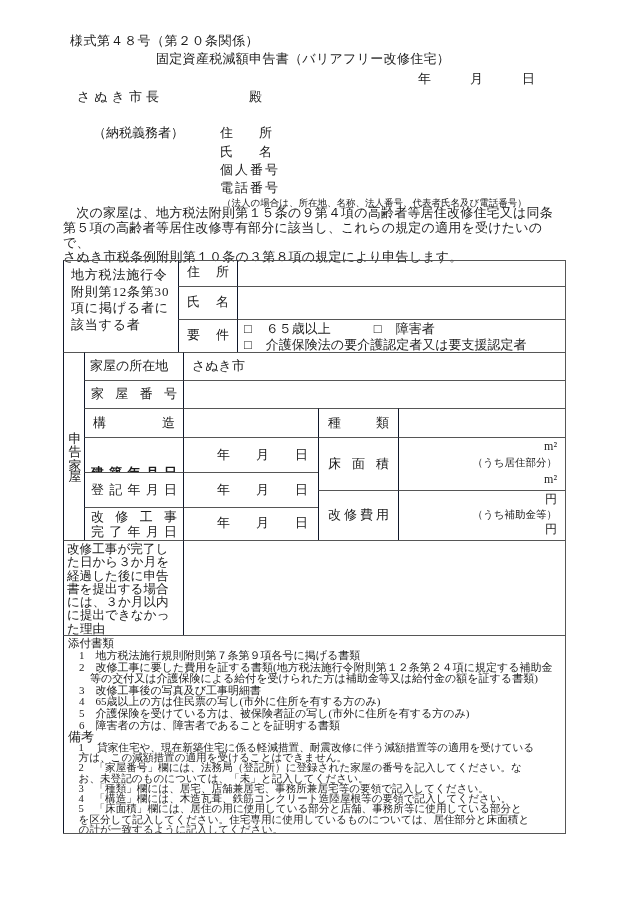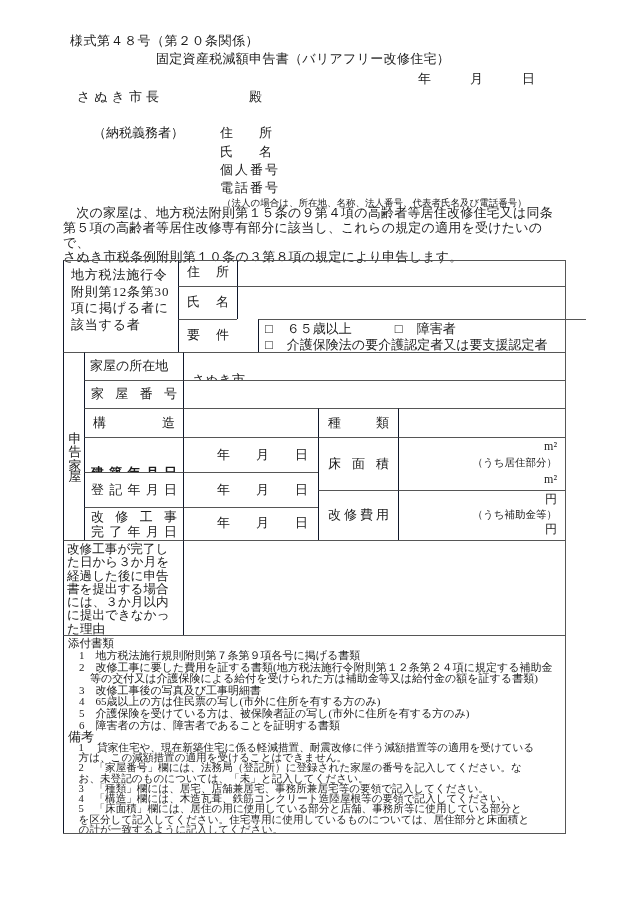--- a/index.html
+++ b/index.html
@@ -57,35 +57,35 @@
 
     <div class="cell pre" style="left:0;top:0;width:115px;height:92px;padding:6px 7px;line-height:16.5px;letter-spacing:0.8px;">地方税法施行令
 附則第12条第30
 項に掲げる者に
 該当する者</div>
     <div class="cell jl" style="left:115px;top:0;width:59px;height:26px;padding:4px 8px 0;">住　所</div>
     <div class="cell" style="left:174px;top:0;width:328px;height:26px;"></div>
     <div class="cell jl" style="left:115px;top:26px;width:59px;height:33px;padding:8px 8px 0;">氏　名</div>
     <div class="cell" style="left:174px;top:26px;width:328px;height:33px;"></div>
     <div class="cell jl" style="left:115px;top:59px;width:59px;height:33px;padding:8px 8px 0;">要　件</div>
-    <div class="cell" style="left:174px;top:59px;width:328px;height:33px;padding:1px 0 0 6px;line-height:16px;margin-left:21px;">
+    <div class="cell" style="left:174px;top:59px;width:328px;height:33px;padding:1px 0 0 6px;line-height:16px;">
       <div>
         <span class="cb">□</span><span style="margin-left:14px;">６５歳以上</span><span class="cb" style="margin-left:43px;">□</span><span style="margin-left:14px;">障害者</span>
       </div>
       <div>
         <span class="cb">□</span><span style="margin-left:14px;">介護保険法の要介護認定者又は要支援認定者</span>
       </div>
     </div>
 
     <div class="cell vert" style="left:0;top:92px;width:21px;height:188px;">
         <span>申告家屋</span>
       </div>
 
     <div class="cell" style="left:21px;top:92px;width:99px;height:28px;padding:6px 5px 0;">家屋の所在地</div>
-    <div class="cell" style="left:120px;top:92px;width:382px;height:28px;padding:20px 8px 0;">さぬき市</div>
+    <div class="cell" style="left:120px;top:92px;width:382px;height:28px;padding:6px 8px 0;">さぬき市</div>
 
     <div class="cell jl" style="left:21px;top:120px;width:99px;height:28px;padding:6px 6px 0;">家屋番号</div>
     <div class="cell" style="left:120px;top:120px;width:382px;height:28px;"></div>
 
     <div class="cell jl" style="left:21px;top:148px;width:99px;height:29px;padding:7px 8px 0;">構造</div>
     <div class="cell" style="left:120px;top:148px;width:135px;height:29px;"></div>
     <div class="cell jl" style="left:255px;top:148px;width:80px;height:29px;padding:7px 9px 0;">種類</div>
     <div class="cell" style="left:335px;top:148px;width:167px;height:29px;"></div>
 
     <div class="cell jl" style="left:21px;top:177px;width:99px;height:35px;padding:28px 6px 0;font-weight:bold;">建築年月日</div>

